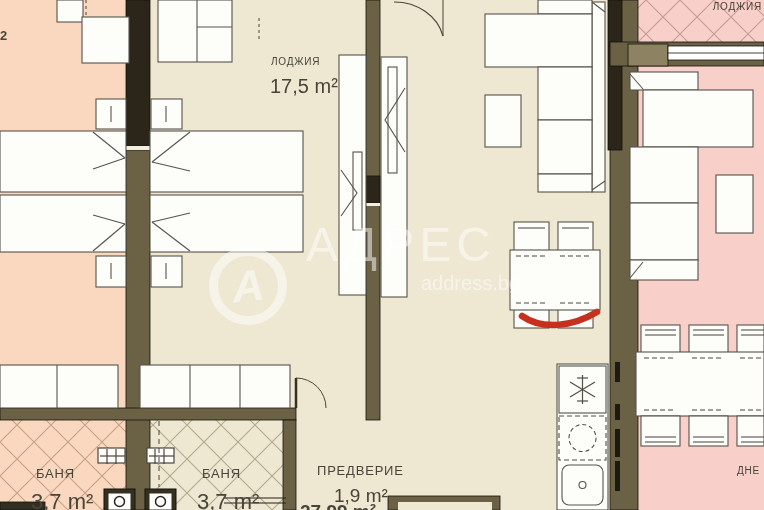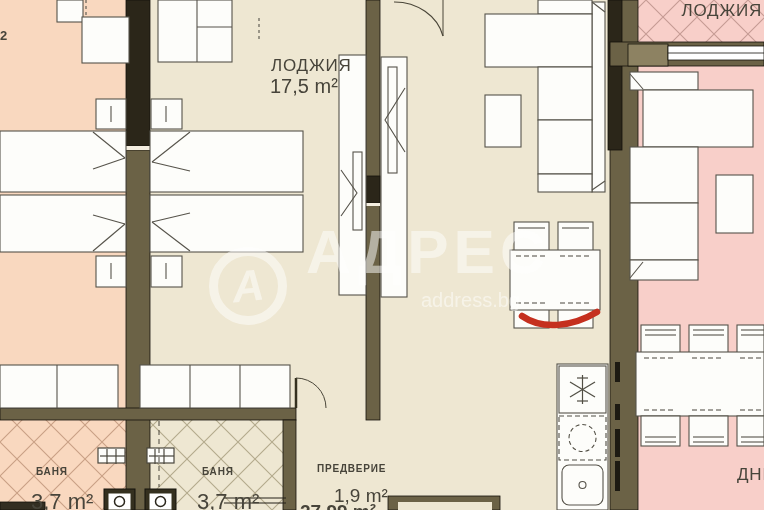--- a/index.html
+++ b/index.html
@@ -4,32 +4,32 @@
 <style>
   html,body{margin:0;padding:0;background:#fff;}
   #plan{position:relative;width:764px;height:510px;overflow:hidden;
         font-family:"Liberation Sans",sans-serif;background:#eee7d2;}
   #plan svg{position:absolute;left:0;top:0;z-index:1;}
   .lbl{position:absolute;z-index:3;color:#47443a;white-space:nowrap;}
   .area{font-weight:normal;margin-top:42px;}
   .a20{font-size:20px;}
   .a19{font-size:19px;}
   .a17{font-size:22px;}
-  .nm{font-size:17px;letter-spacing:0.8px;}
-  .nm11{font-size:10px;letter-spacing:0.8px;font-weight:bold;}
+  .nm{font-size:10px;letter-spacing:0.8px;}
+  .nm11{font-size:13px;letter-spacing:0.8px;}
   
   .wm{position:absolute;inset:0;z-index:2;opacity:0.5;pointer-events:none;}
   .wm-ring{position:absolute;left:209px;top:247px;width:60px;height:60px;
            border:9px solid #fff;border-radius:50%;display:flex;
            align-items:center;justify-content:center;}
   .wm-ring span{color:#fff;font-weight:bold;font-style:italic;font-size:44px;
            transform:rotate(-6deg);line-height:1;}
-  .wm-brand{position:absolute;left:306px;top:221px;color:#fff;font-weight:bold;
-           font-size:62px;letter-spacing:5px;line-height:1;}
-  .wm-site{position:absolute;left:421px;top:289px;color:#fff;font-size:20px;}
+  .wm-brand{position:absolute;left:306px;top:221px;color:#fff;font-weight:normal;
+           font-size:48px;letter-spacing:5px;line-height:1;}
+  .wm-site{position:absolute;left:421px;top:272px;color:#fff;font-size:20px;}
   
   .frag-bottom{left:300px;top:503px;height:7px;overflow:hidden;
                font-size:19px;font-weight:bold;line-height:18px;}
   .frag-left{left:0px;top:28px;font-size:13px;font-weight:bold;}
 </style>
 </head>
 <body>
 
 <div id="plan">
 

